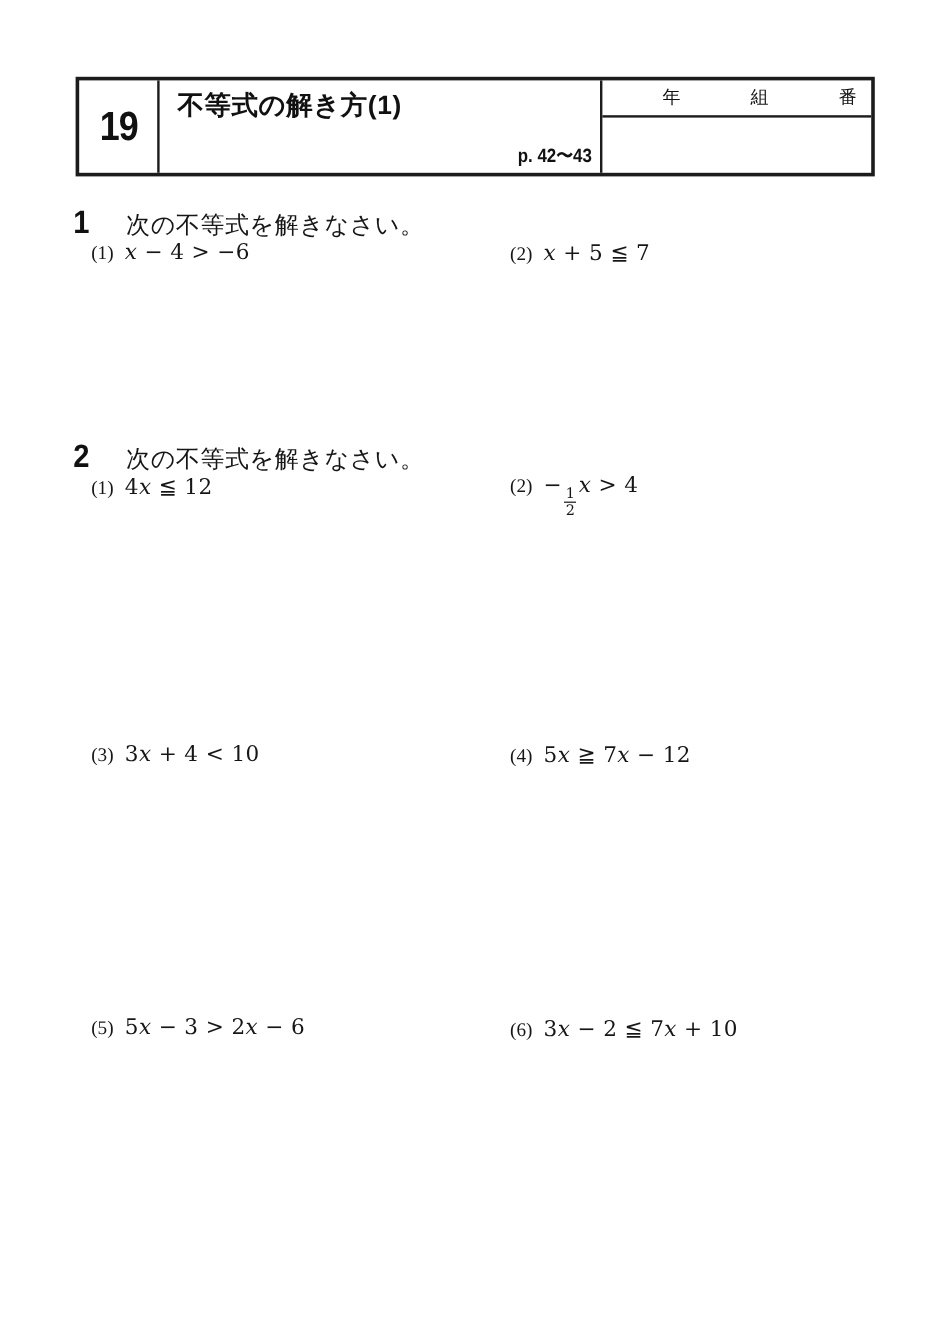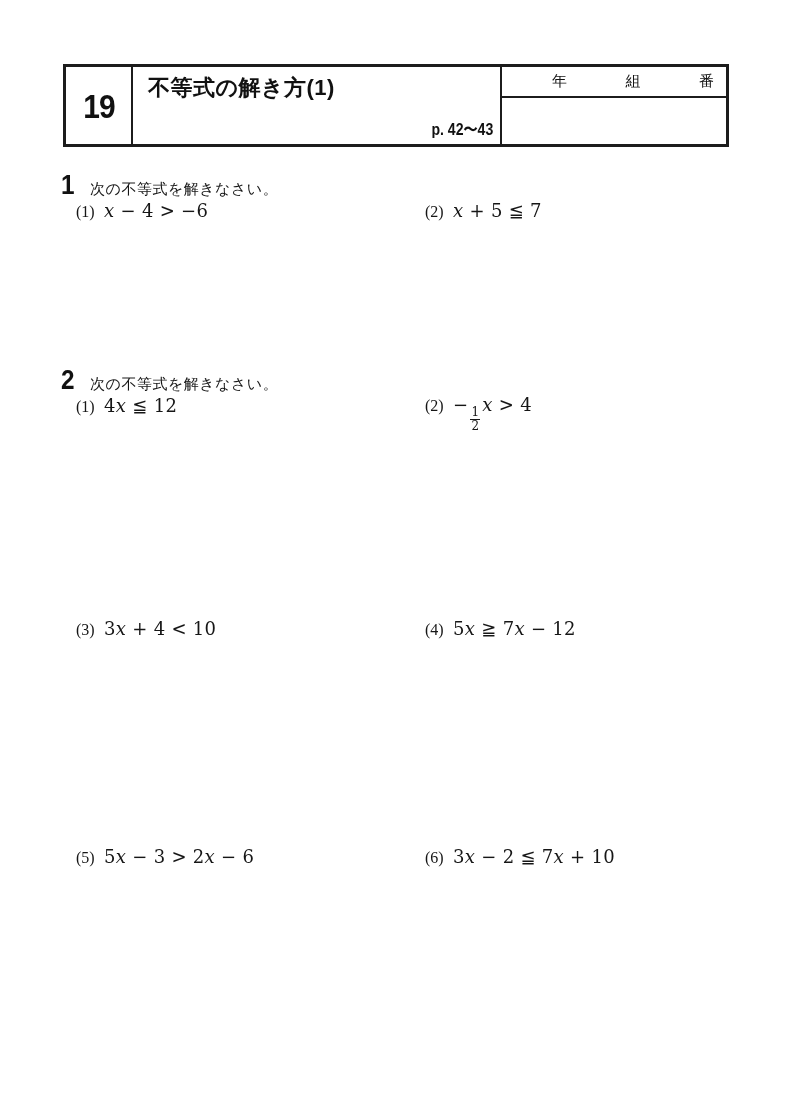--- a/index.html
+++ b/index.html
@@ -70,21 +70,21 @@
     white-space: nowrap;
   }
   .prob-num {
     font-family: "Liberation Sans", sans-serif;
     font-weight: bold; font-size: 27px; line-height: 1;
     transform: scaleX(0.9); transform-origin: left bottom;
     color: #111;
   }
   .prob-instr {
     font-family: Liberation Serif, serif;
-    font-size: 15px; margin-left: 14px;
+    font-size: 20px; margin-left: 29px;
     letter-spacing: 0.5px;
   }
 
   .item {
     position: absolute;
     display: flex; align-items: baseline;
     white-space: pre;
   }
   .item-label {
     font-family: "Liberation Serif", serif;

